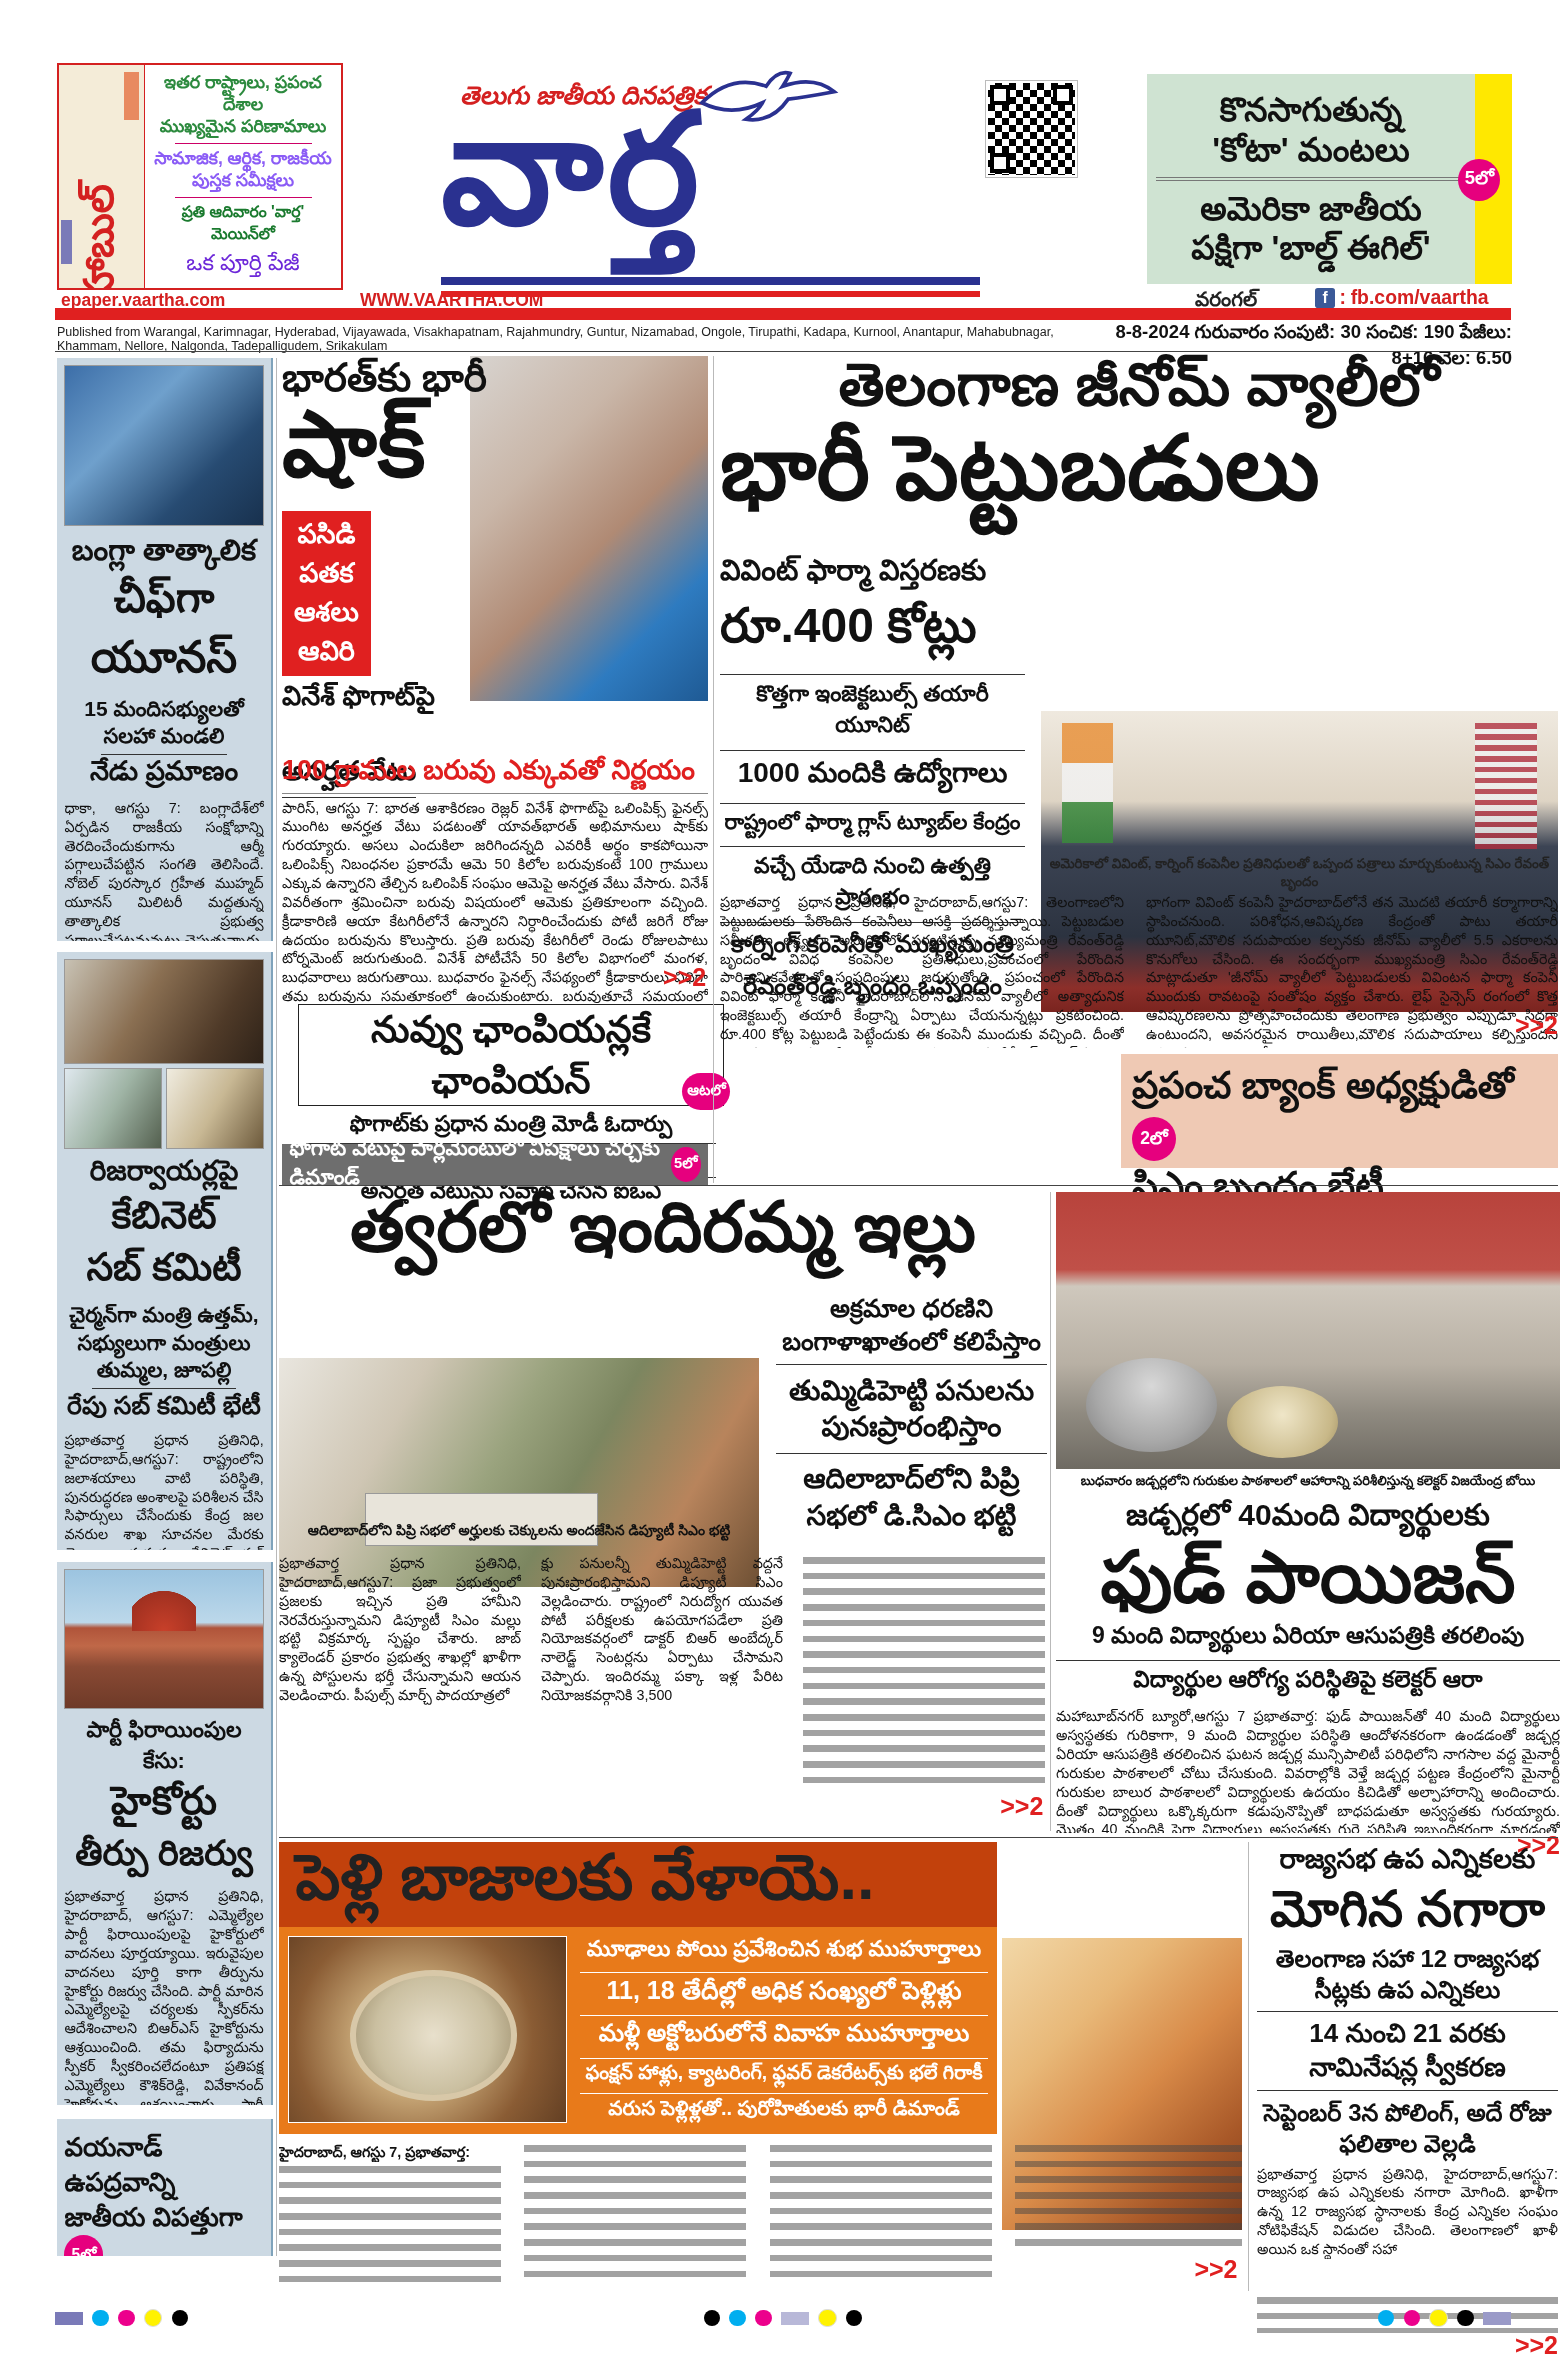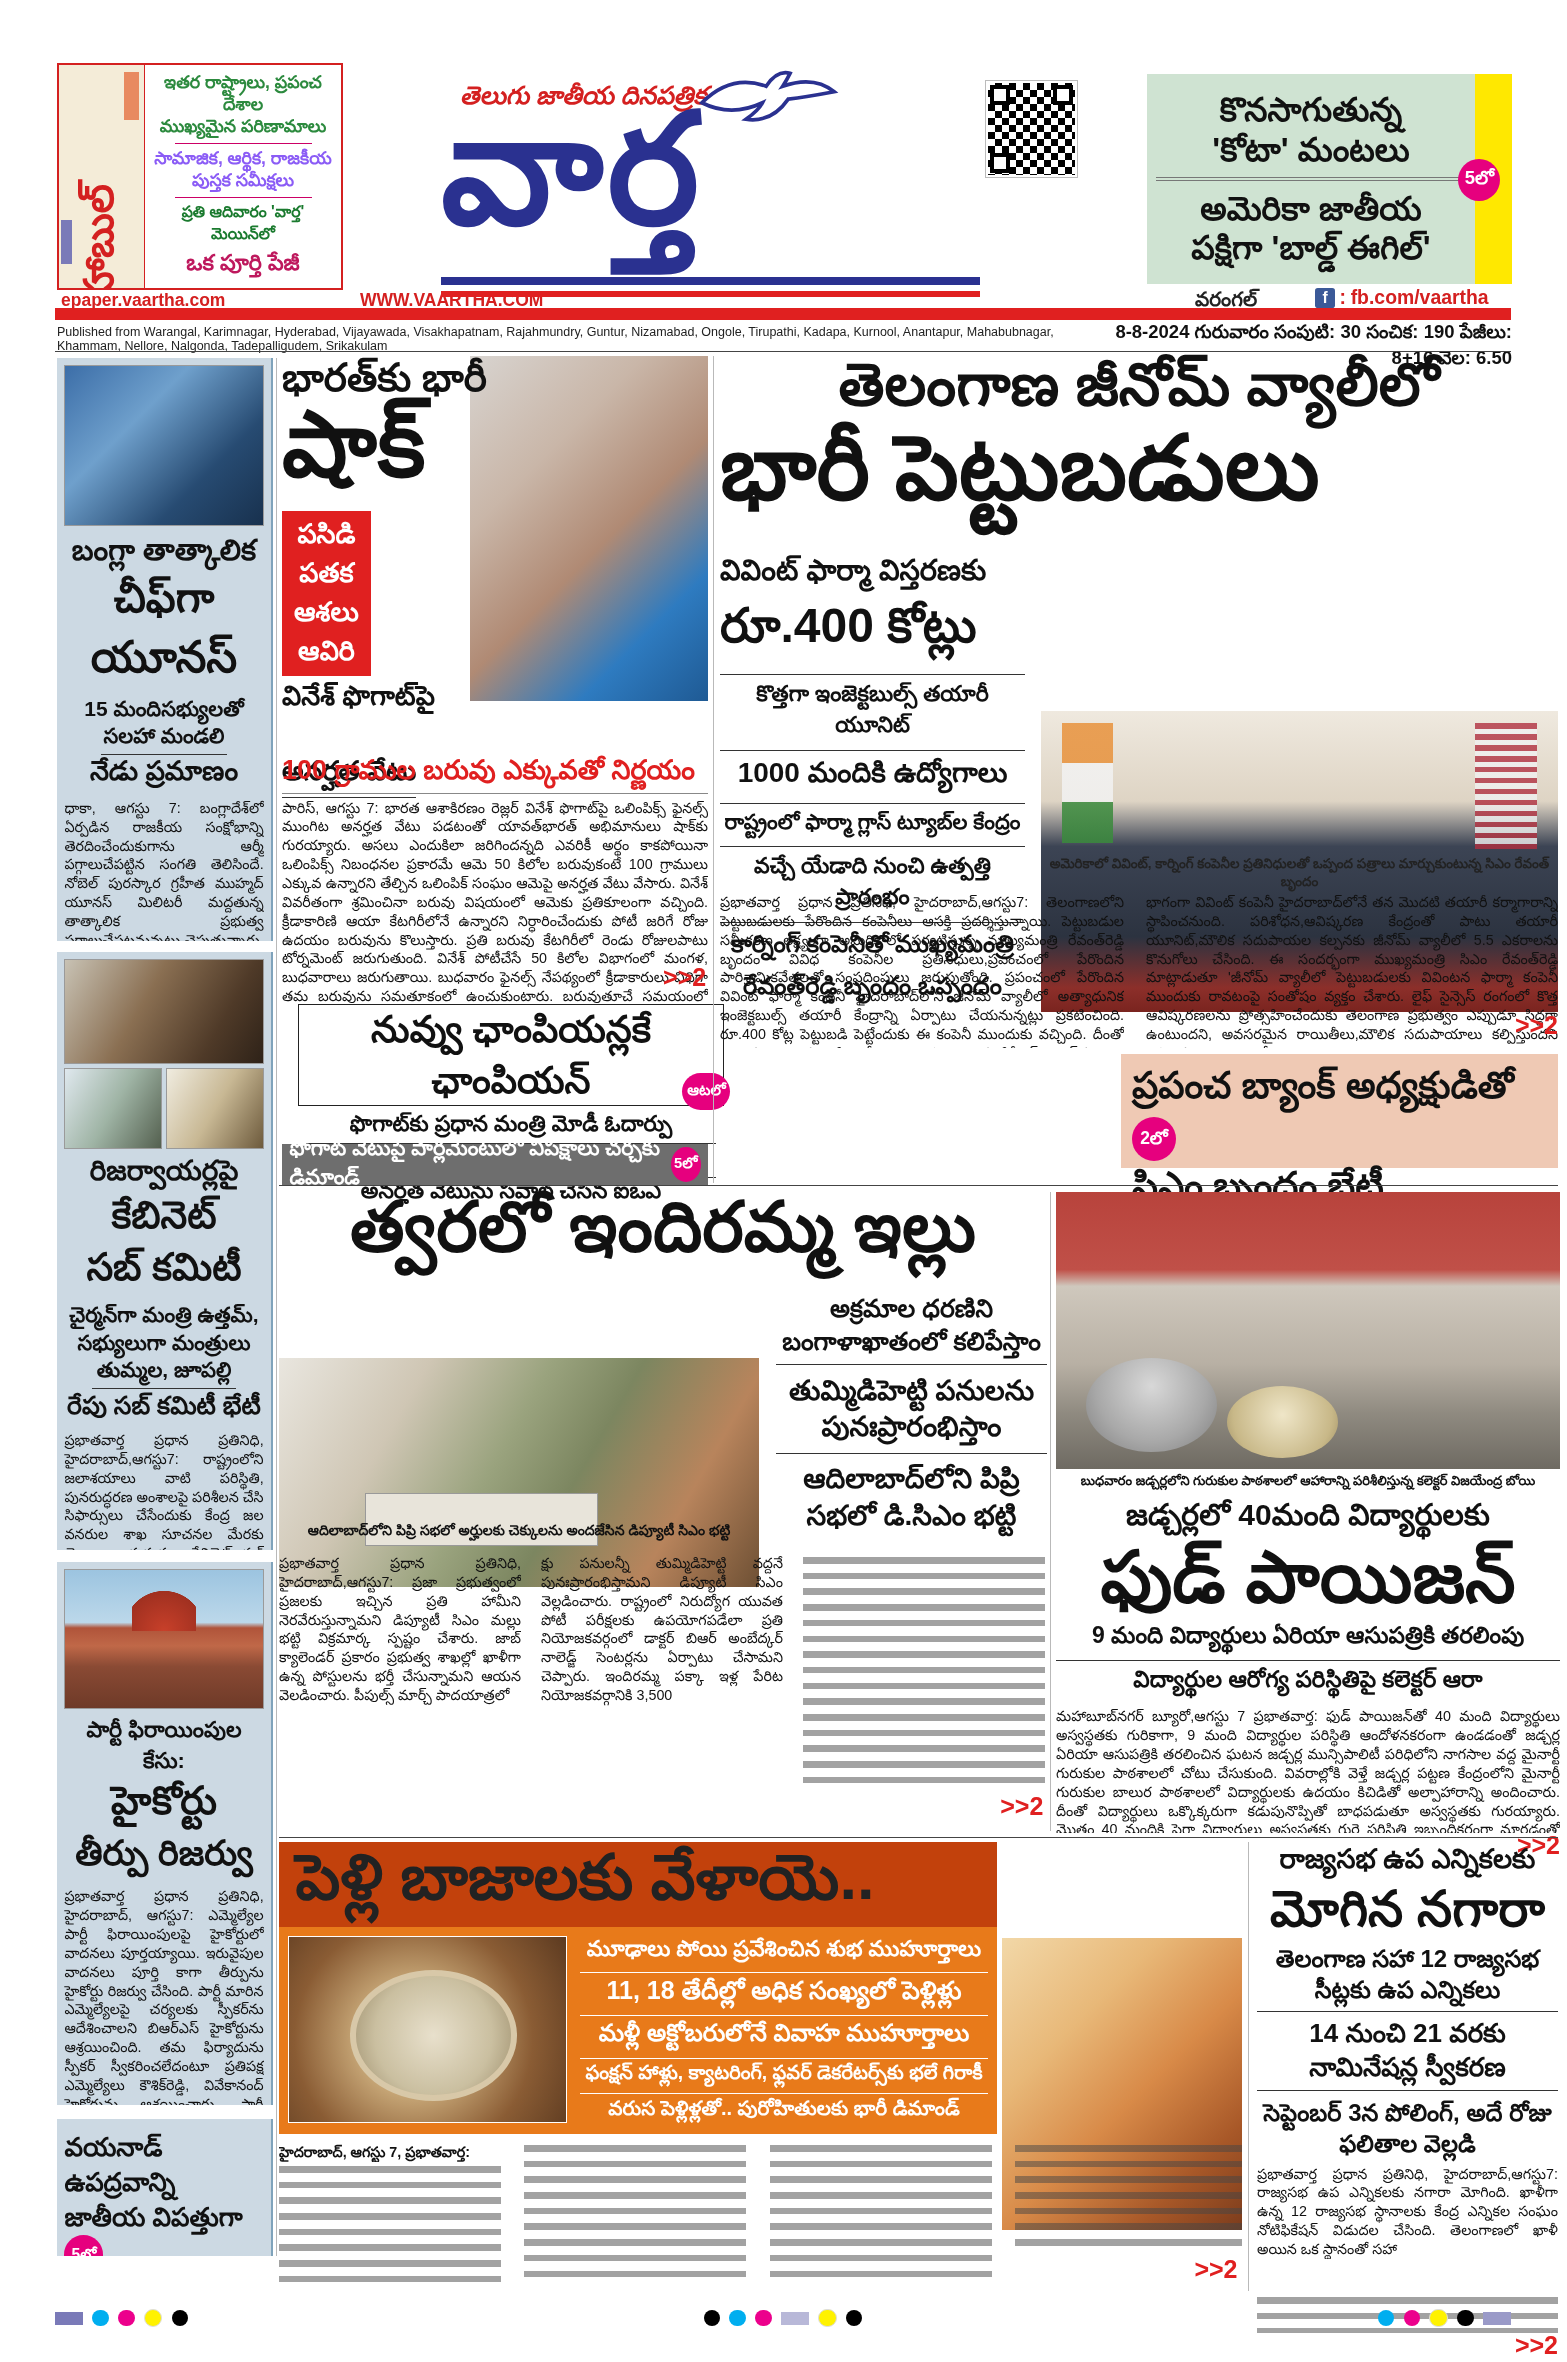--- a/index.html
+++ b/index.html
@@ -50,21 +50,21 @@
         <span>ఇతర రాష్ట్రాలు, ప్రపంచ దేశాల</span><br>
         <span>ముఖ్యమైన పరిణామాలు</span>
       </div>
       <div style="height:0.9px;background:#c06;margin:1.8px 24px;"></div>
       <div class="c" style="font-size:17.5px;font-weight:bold;color:#8b5cf6;line-height:1.25;">
         <span>సామాజిక, ఆర్థిక, రాజకీయ</span><br>
         <span>పుస్తక సమీక్షలు</span>
       </div>
       <div style="height:0.9px;background:#c06;margin:1.8px 24px;"></div>
       <div class="c" style="font-size:15.7px;font-weight:bold;color:#1a7a2e;">ప్రతి ఆదివారం 'వార్త' మెయిన్‌లో</div>
-      <div class="c" style="font-size:22px;font-weight:bold;color:#be185d;">ఒక పూర్తి పేజీ</div>
+      <div class="c" style="font-size:22px;font-weight:normal;color:#6d28d9;">ఒక పూర్తి పేజీ</div>
     </div>
   </div>
   <div class="abs" style="left:61px;top:290px;font-size:17.5px;font-weight:bold;color:#d42020;">epaper.vaartha.com</div>
   <div class="abs" style="left:360px;top:290px;font-size:17.5px;font-weight:bold;color:#d42020;">WWW.VAARTHA.COM</div>
 
   <div class="abs" style="left:460px;top:81px;width:314px;font-size:25px;font-weight:bold;font-style:italic;color:#d42020;">తెలుగు జాతీయ దినపత్రిక</div>
 
   <svg class="abs" style="left:694px;top:66px;" width="148" height="68" viewBox="0 0 160 74">
     <path d="M8 40 Q40 8 78 22 Q90 4 104 8 Q100 16 96 22 Q130 10 152 28 Q120 34 102 36 Q84 62 56 58 Q70 48 74 40 Q40 56 8 40 Z" fill="#fff" stroke="#2a3190" stroke-width="4"></path>
   </svg>

